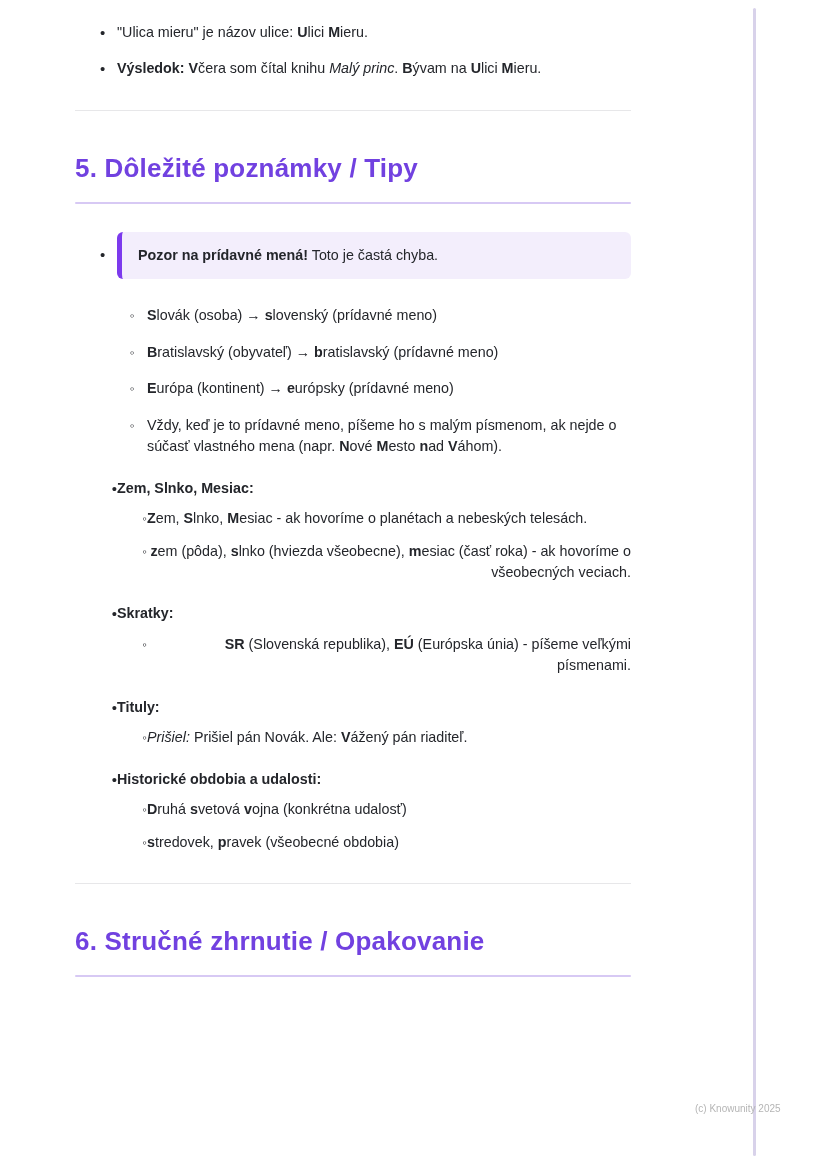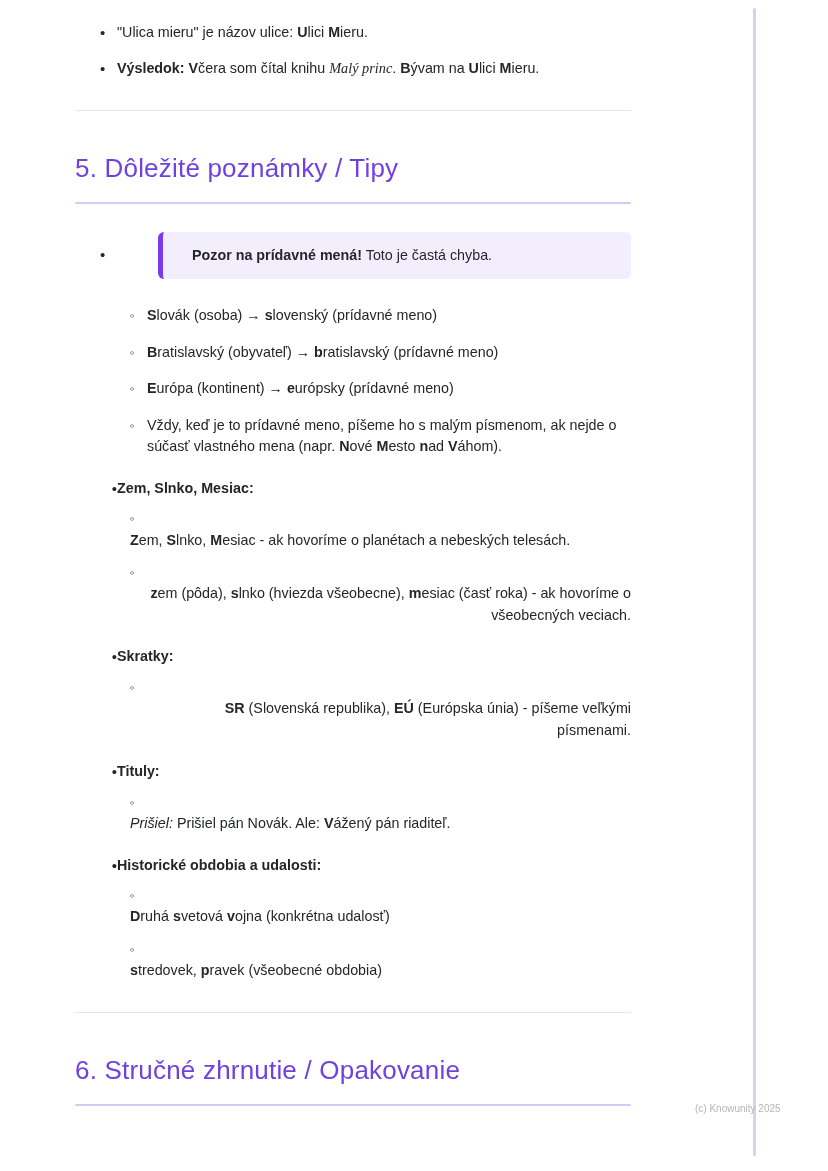--- a/index.html
+++ b/index.html
@@ -21,46 +21,46 @@
   }
   .content{position:absolute;left:75px;top:22px;width:556px;}
   .li{display:flex;align-items:flex-start;}
   .l1{margin-left:25px;}
   .l2{margin-left:55px;}
   .marker{flex:0 0 17px;color:var(--text);}
   .m1::before{content:"•";font-size:15px;}
   .m2::before{content:"◦";font-size:13px;}
   .intro-item{margin-bottom:13px;}
   hr.divider{border:0;border-top:1px solid var(--divider);margin:30px 0 0 0;width:556px;}
-  h2{font-size:26px;font-weight:400;color:var(--heading);margin:38px 0 14px 0;letter-spacing:.2px;}
+  h2{font-size:26px;font-weight:700;color:var(--heading);margin:38px 0 14px 0;letter-spacing:.2px;}
   .heading-underline{height:2px;background:var(--heading_underline);width:556px;border-radius:1px;margin:0 0 28px 0;}
   .callout-row{display:flex;align-items:center;margin-left:25px;margin-bottom:26px;}
-  .callout{flex:1;background:var(--callout_bg);border-left:5px solid var(--callout_border);border-radius:6px;padding:13px 29px;margin-left:41px;}
+  .callout{flex:1;background:var(--callout_bg);border-left:5px solid var(--callout_border);border-radius:6px;padding:13px 16px;}
   .callout p{margin:0;}
   .adj-item{margin-bottom:15px;}
   .group{margin-top:20px;text-align:right;}
   .group-label{font-weight:700;}
   .group-head{margin-bottom:8px;}
-  .group-item{margin-bottom:11px;flex-direction:column;}
+  .group-item{margin-bottom:11px;}
   .s6-intro{margin:26px 0 0 0;}
   .edge-line{position:absolute;left:753px;top:8px;width:3px;height:1148px;background:var(--edge_line);border-radius:2px;}
   .watermark{position:absolute;left:695px;top:1101px;font-size:10px;color:var(--watermark);}
 </style>
 </head>
 <body>
 
 <div class="content">
 
   <div class="li l1 intro-item">
     <span class="marker m1"></span>
     <span><span>"Ulica mieru" je názov ulice: </span><span style="font-weight: 700;">U</span><span>lici </span><span style="font-weight: 700;">M</span><span>ieru.</span></span>
   </div>
   <div class="li l1 intro-item">
     <span class="marker m1"></span>
-    <span><span style="font-weight: 700;">Výsledok: </span><span style="font-weight: 700;">V</span><span>čera som čítal knihu </span><span style="font-style: italic; font-family: Liberation Serif, serif;">Malý princ</span><span>. </span><span style="font-weight: 700;">B</span><span>ývam na </span><span style="font-weight: 700;">U</span><span>lici </span><span style="font-weight: 700;">M</span><span>ieru.</span></span>
+    <span><span style="font-weight: 700;">Výsledok: </span><span style="font-weight: 700;">V</span><span>čera som čítal knihu </span><span style="font-style: italic;">Malý princ</span><span>. </span><span style="font-weight: 700;">B</span><span>ývam na </span><span style="font-weight: 700;">U</span><span>lici </span><span style="font-weight: 700;">M</span><span>ieru.</span></span>
   </div>
 
   <hr class="divider">
 
   <h2>5. Dôležité poznámky / Tipy</h2>
   <div class="heading-underline"></div>
 
   <div class="callout-row">
     <span class="marker m1"></span>
     <div class="callout">

